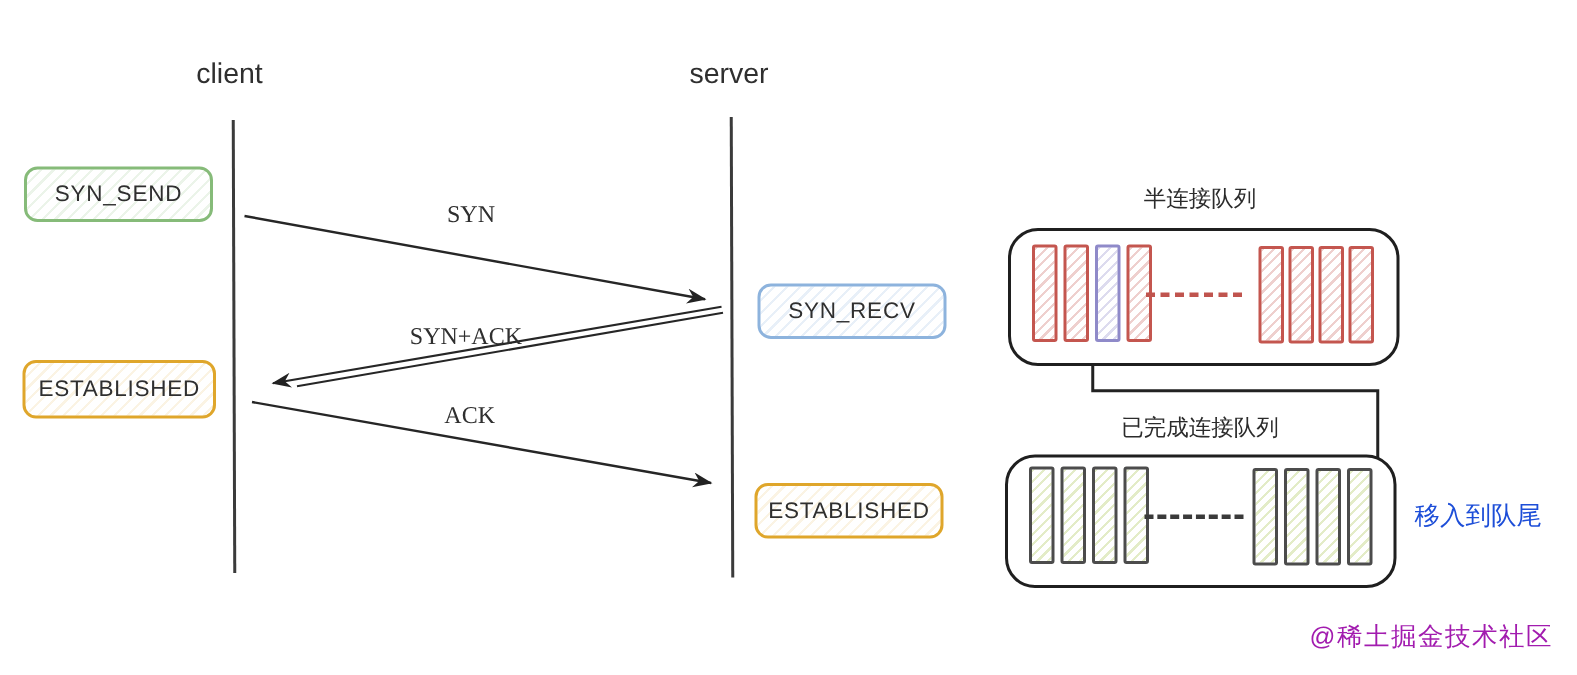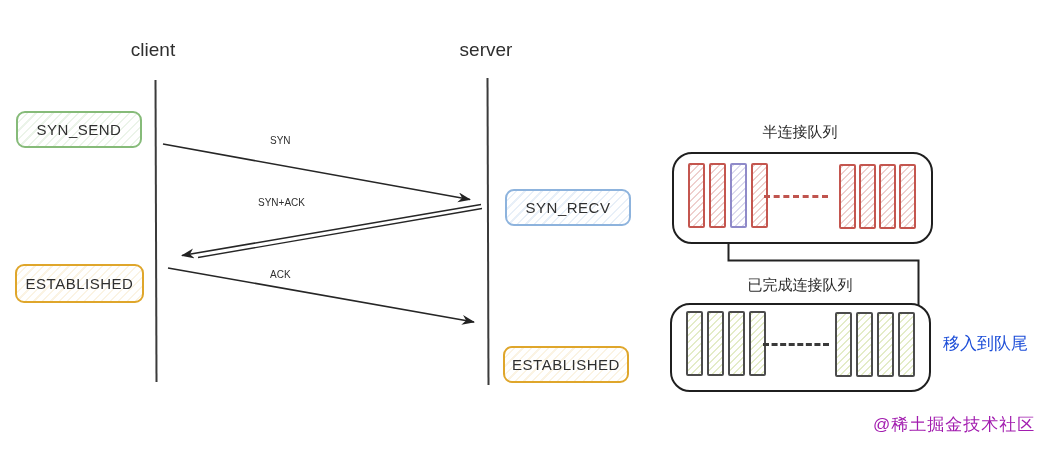--- a/index.html
+++ b/index.html
@@ -1,37 +1,36 @@
 <!DOCTYPE html>
 <html><head>
 <meta charset="utf-8">
 <style>
   html,body{margin:0;padding:0;background:#fff;}
   #canvas{
     position:relative;width:1051px;height:450px;background:#fff;overflow:hidden;
     font-family:"Liberation Sans","DejaVu Sans",sans-serif;color:#2f2f2f;
   }
   .abs{position:absolute;}
-  .label{font-size:10px;text-align:left;}
+  .label{font-size:16px;text-align:right;font-family:Liberation Serif, serif;}
   .actor-label{font-size:19px;text-align:center;}
 
   
   .state-box{
     position:absolute;display:flex;align-items:center;justify-content:center;
     font-size:15px;letter-spacing:.5px;border-radius:9px;border:2px solid #999;
     background:#fff;
   }
   .state-box.green{
     border-color:#86bb79;
     background:repeating-linear-gradient(135deg,rgba(134,187,121,0.16) 0 1.5px,rgba(255,255,255,0) 1.5px 6px);
   }
   .state-box.orange{
     border-color:#dfa62b;
     background:repeating-linear-gradient(135deg,rgba(223,166,43,0.13) 0 1.5px,rgba(255,255,255,0) 1.5px 6px);
-    margin-top:24px;
   }
   .state-box.blue{
     border-color:#8db3dd;
     background:repeating-linear-gradient(135deg,rgba(141,179,221,0.20) 0 1.5px,rgba(255,255,255,0) 1.5px 6px);
   }
 
   
   .queue-frame{
     position:absolute;border:2.5px solid #1f1f1f;border-radius:20px;background:#fff;
   }
@@ -95,21 +94,21 @@
     <span>ESTABLISHED</span>
   </div>
   <div class="state-box blue" style="left:505px;top:189px;width:122px;height:33px;">
     <span>SYN_RECV</span>
   </div>
   <div class="state-box orange" style="left:503px;top:322px;width:122px;height:33px;">
     <span>ESTABLISHED</span>
   </div>
 
   <div class="abs label" style="left:270px;top:135px;width:60px;">SYN</div>
-  <div class="abs label" style="left:258px;top:197px;width:90px;">SYN+ACK</div>
+  <div class="abs label" style="left:258px;top:216px;width:90px;">SYN+ACK</div>
   <div class="abs label" style="left:270px;top:269px;width:60px;">ACK</div>
 
   <div class="queue-title" style="left:700px;top:123px;width:200px;">半连接队列</div>
   <div class="queue-frame" style="left:672px;top:152px;width:257px;height:88px;"></div>
   <div class="bar-group" style="left:688px;top:163px;gap:4px;">
       <div class="bar red"></div>
       <div class="bar red"></div>
       <div class="bar highlight"></div>
       <div class="bar red"></div>
     </div>

